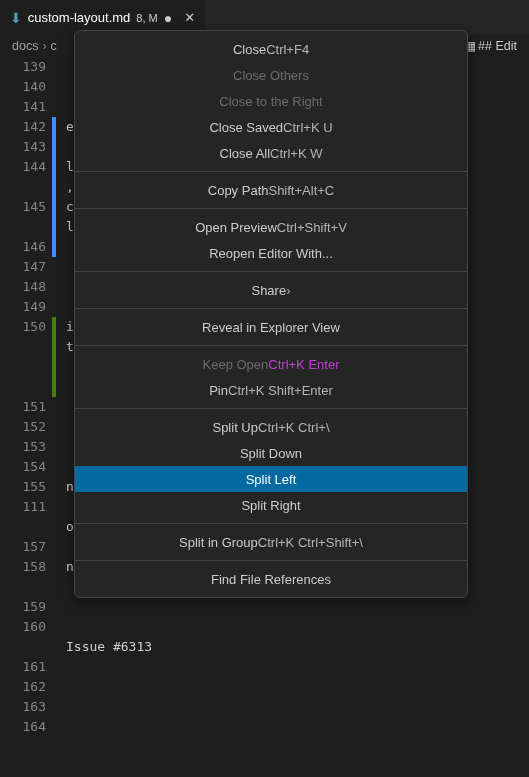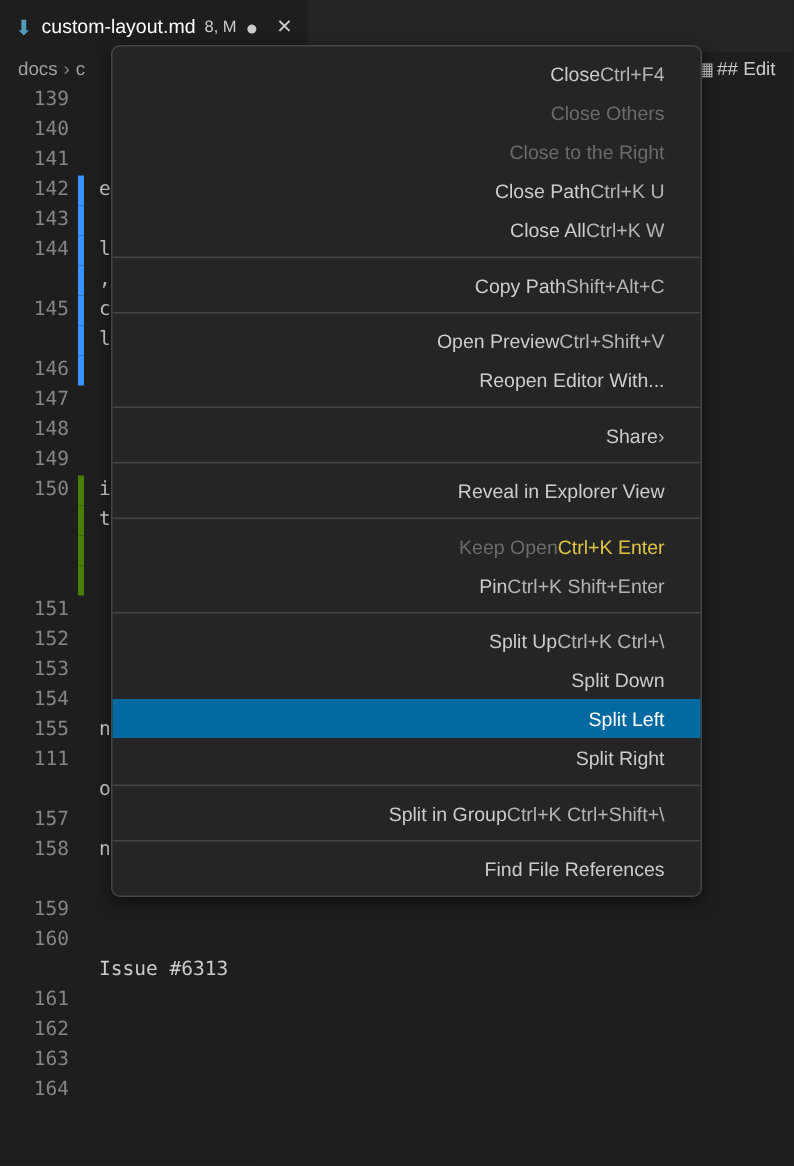--- a/index.html
+++ b/index.html
@@ -96,31 +96,31 @@
     border-radius: 6px;
     box-shadow: 0 4px 12px rgba(0,0,0,0.5);
     padding: 5px 0;
     z-index: 10;
   }
   .menu-item {
     height: 26px;
     padding: 0 24px;
     display: flex;
     align-items: center;
-    justify-content: flex-end;
+    justify-content: center;
     font-size: 13px;
     color: #cccccc;
   }
   .menu-item.disabled { color: #6b6b6b; }
   .menu-item.highlight {
     background: #0369a1;
     color: #ffffff;
   }
   .menu-item .shortcut { color: inherit; opacity: 0.85; }
-  .menu-item.disabled .shortcut { color: #fde047; }
+  .menu-item.disabled .shortcut { color: #d946ef; }
   .menu-item .chevron { font-size: 13px; opacity: 0.85; }
   .menu-sep {
     height: 1px;
     background: #454545;
     margin: 5px 0;
   }
 </style>
 </head>
 <body>
 
@@ -227,21 +227,21 @@
     </div>
     <div class="menu-item disabled">
       <span>Close Others</span>
       <span class="shortcut"></span>
     </div>
     <div class="menu-item disabled">
       <span>Close to the Right</span>
       <span class="shortcut"></span>
     </div>
     <div class="menu-item">
-      <span>Close Path</span>
+      <span>Close Saved</span>
       <span class="shortcut">Ctrl+K U</span>
     </div>
     <div class="menu-item">
       <span>Close All</span>
       <span class="shortcut">Ctrl+K W</span>
     </div>
     <div class="menu-sep"></div>
     <div class="menu-item">
       <span>Copy Path</span>
       <span class="shortcut">Shift+Alt+C</span>

